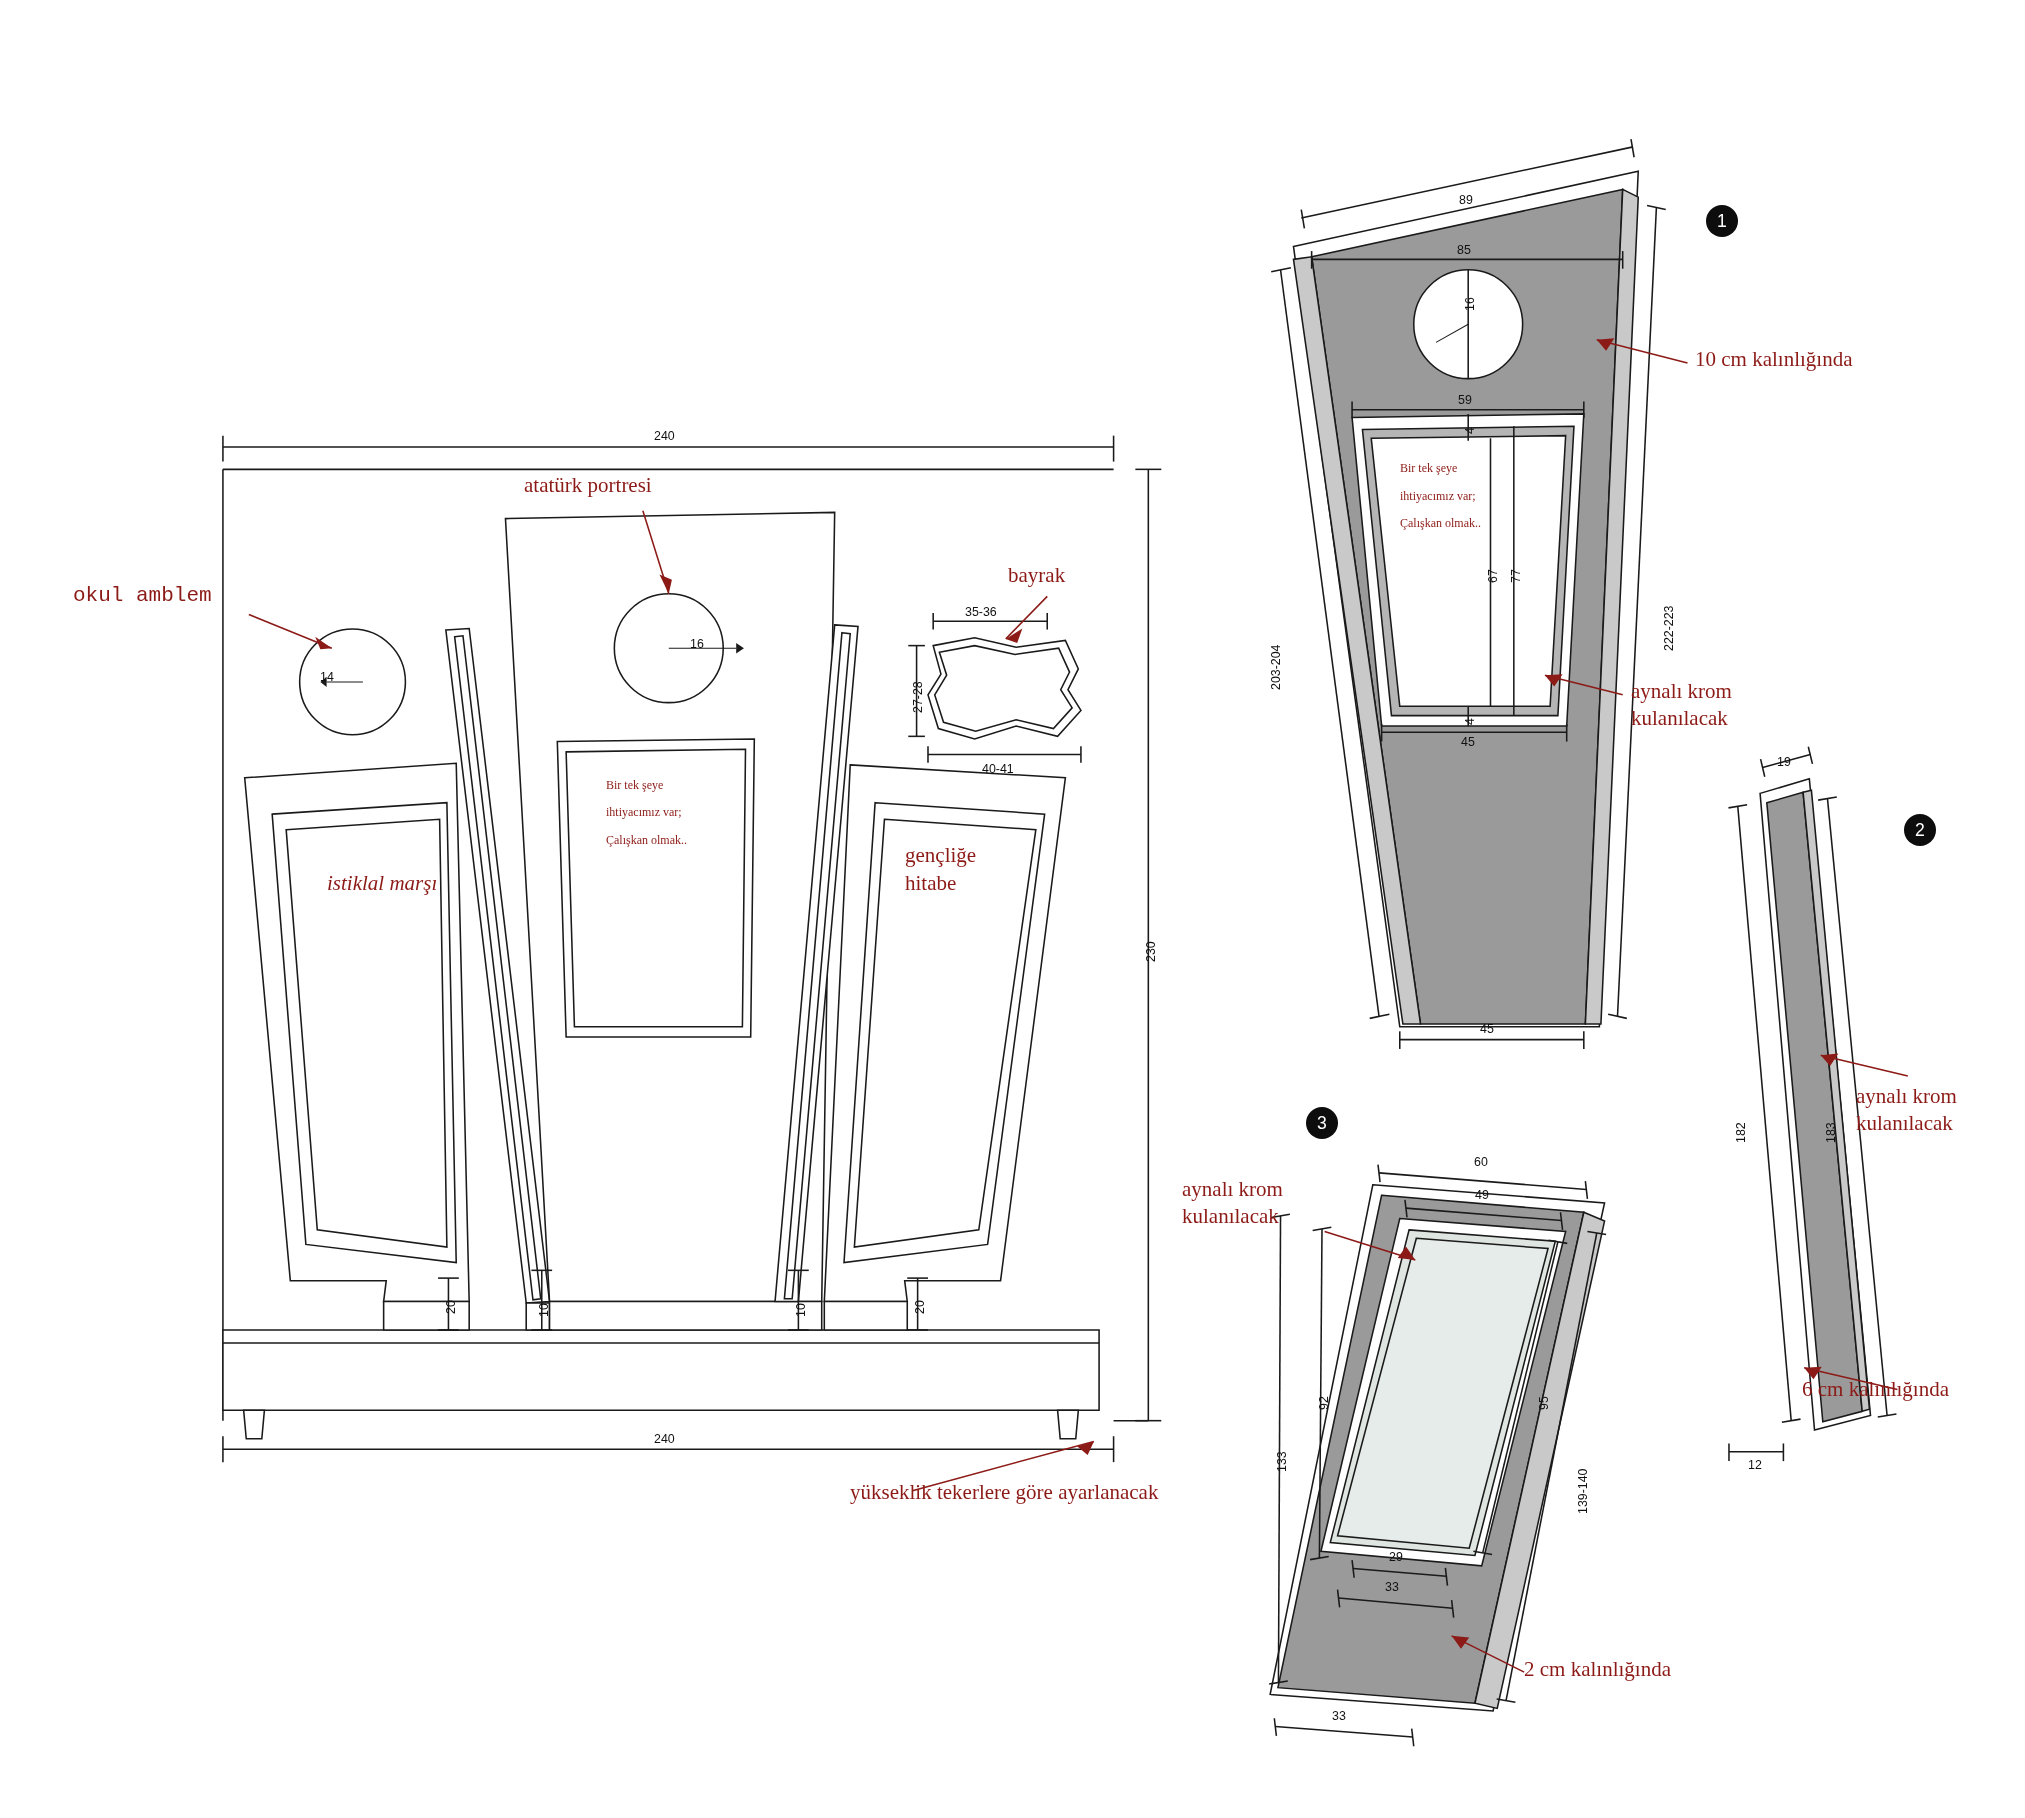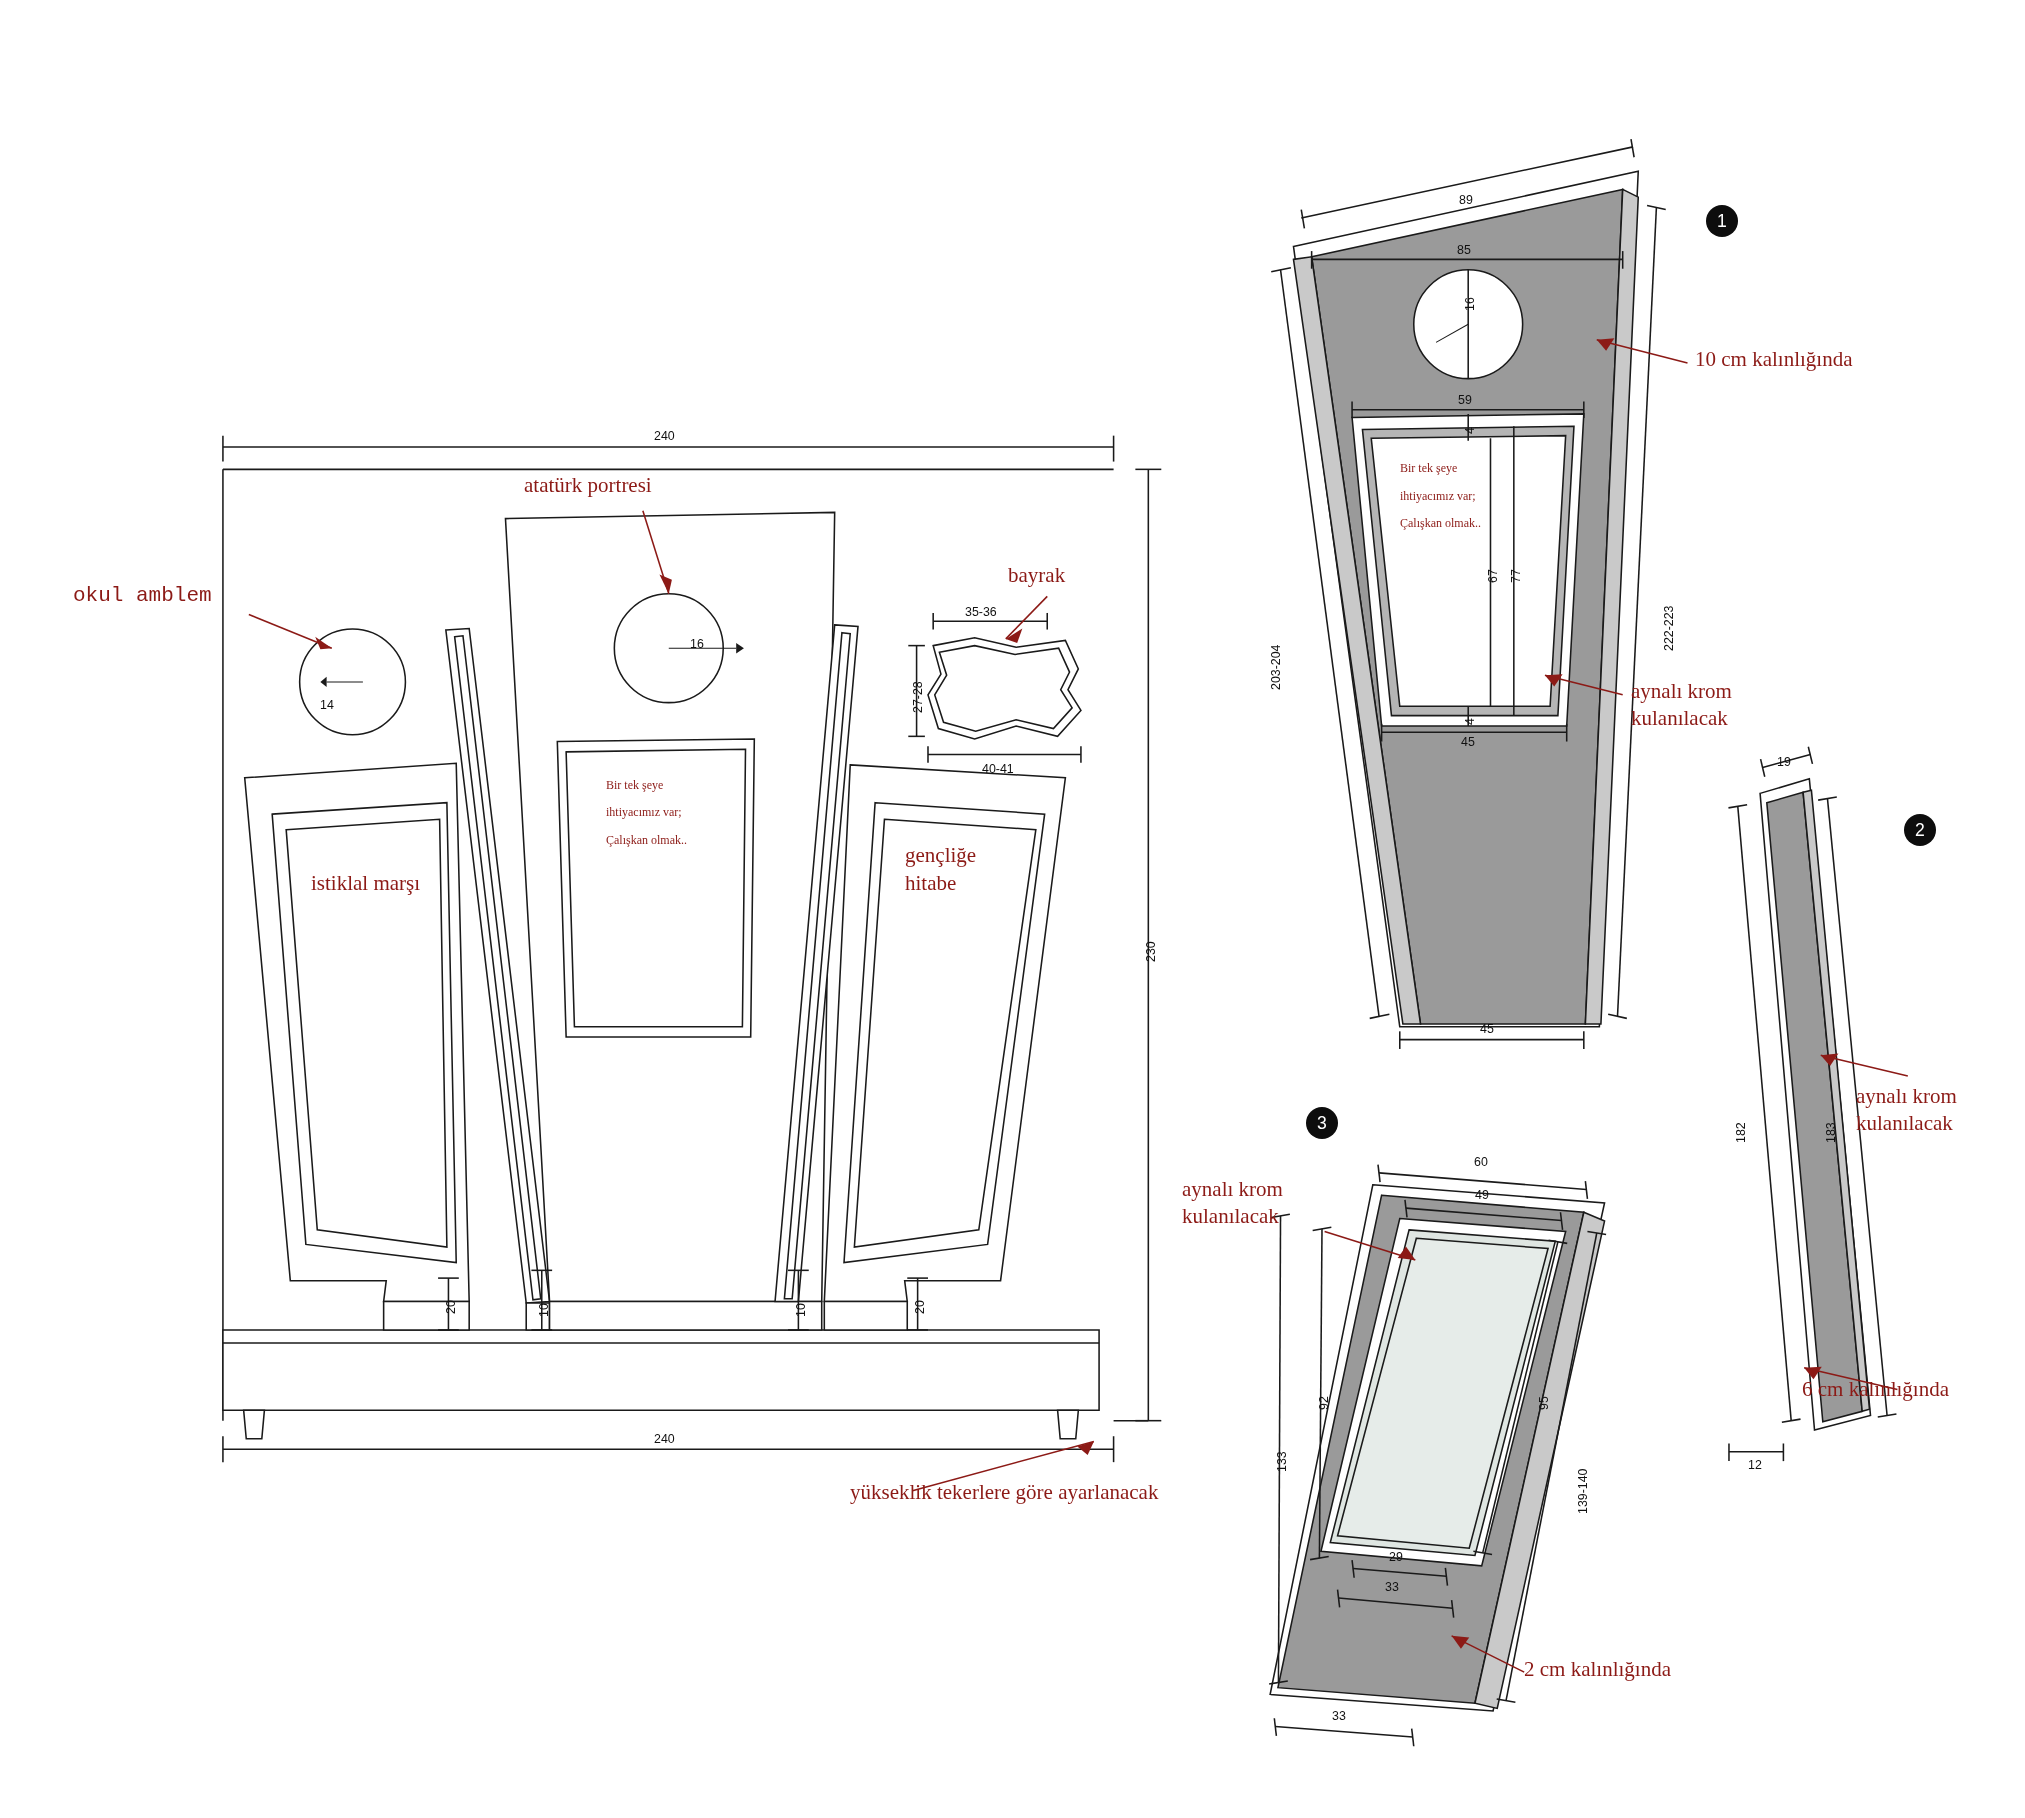--- a/index.html
+++ b/index.html
@@ -285,33 +285,33 @@
       <g fill="#8c1a16" stroke="none">
         <path d="M 2730 2430 L 2696 2426 L 2712 2404 Z"></path>
         <path d="M 2800 3155 L 2834 3158 L 2818 3180 Z"></path>
       </g>
     </g>
   </svg>
 
   <div class="lbl big" style="left:73px; top:583px;font-family:Liberation Mono, monospace;">okul amblem</div>
   <div class="lbl big" style="left:524px; top:473px;">atatürk portresi</div>
   <div class="lbl big" style="left:1008px; top:563px;">bayrak</div>
-  <div class="lbl big" style="left:311px; top:871px;">istiklal marşı</div>
+  <div class="lbl big" style="left:327px; top:871px;font-style:italic;">istiklal marşı</div>
   <div class="lbl big" style="left:905px; top:843px;">gençliğe</div>
   <div class="lbl big" style="left:905px; top:871px;">hitabe</div>
   <div class="lbl big" style="left:850px; top:1480px;">yükseklik tekerlere göre ayarlanacak</div>
 
   <div class="lbl med" style="left:606px; top:778px;">Bir tek şeye</div>
   <div class="lbl med" style="left:606px; top:805px;">ihtiyacımız var;</div>
   <div class="lbl med" style="left:606px; top:833px;">Çalışkan olmak..</div>
 
   <div class="dim" style="left:654px; top:429px;">240</div>
   <div class="dim" style="left:654px; top:1432px;">240</div>
   <div class="dim rot" style="left:1144px; top:962px;">230</div>
-  <div class="dim" style="left:320px; top:670px;margin-top:28px;">14</div>
+  <div class="dim" style="left:320px; top:670px;">14</div>
   <div class="dim" style="left:690px; top:637px;">16</div>
   <div class="dim" style="left:965px; top:605px;">35-36</div>
   <div class="dim rot" style="left:911px; top:713px;">27-28</div>
   <div class="dim" style="left:982px; top:762px;">40-41</div>
   <div class="dim rot" style="left:444px; top:1314px;">20</div>
   <div class="dim rot" style="left:537px; top:1317px;">10</div>
   <div class="dim rot" style="left:794px; top:1317px;">10</div>
   <div class="dim rot" style="left:913px; top:1314px;">20</div>
 
   <div class="badge" style="left:1706px; top:205px;">1</div>

